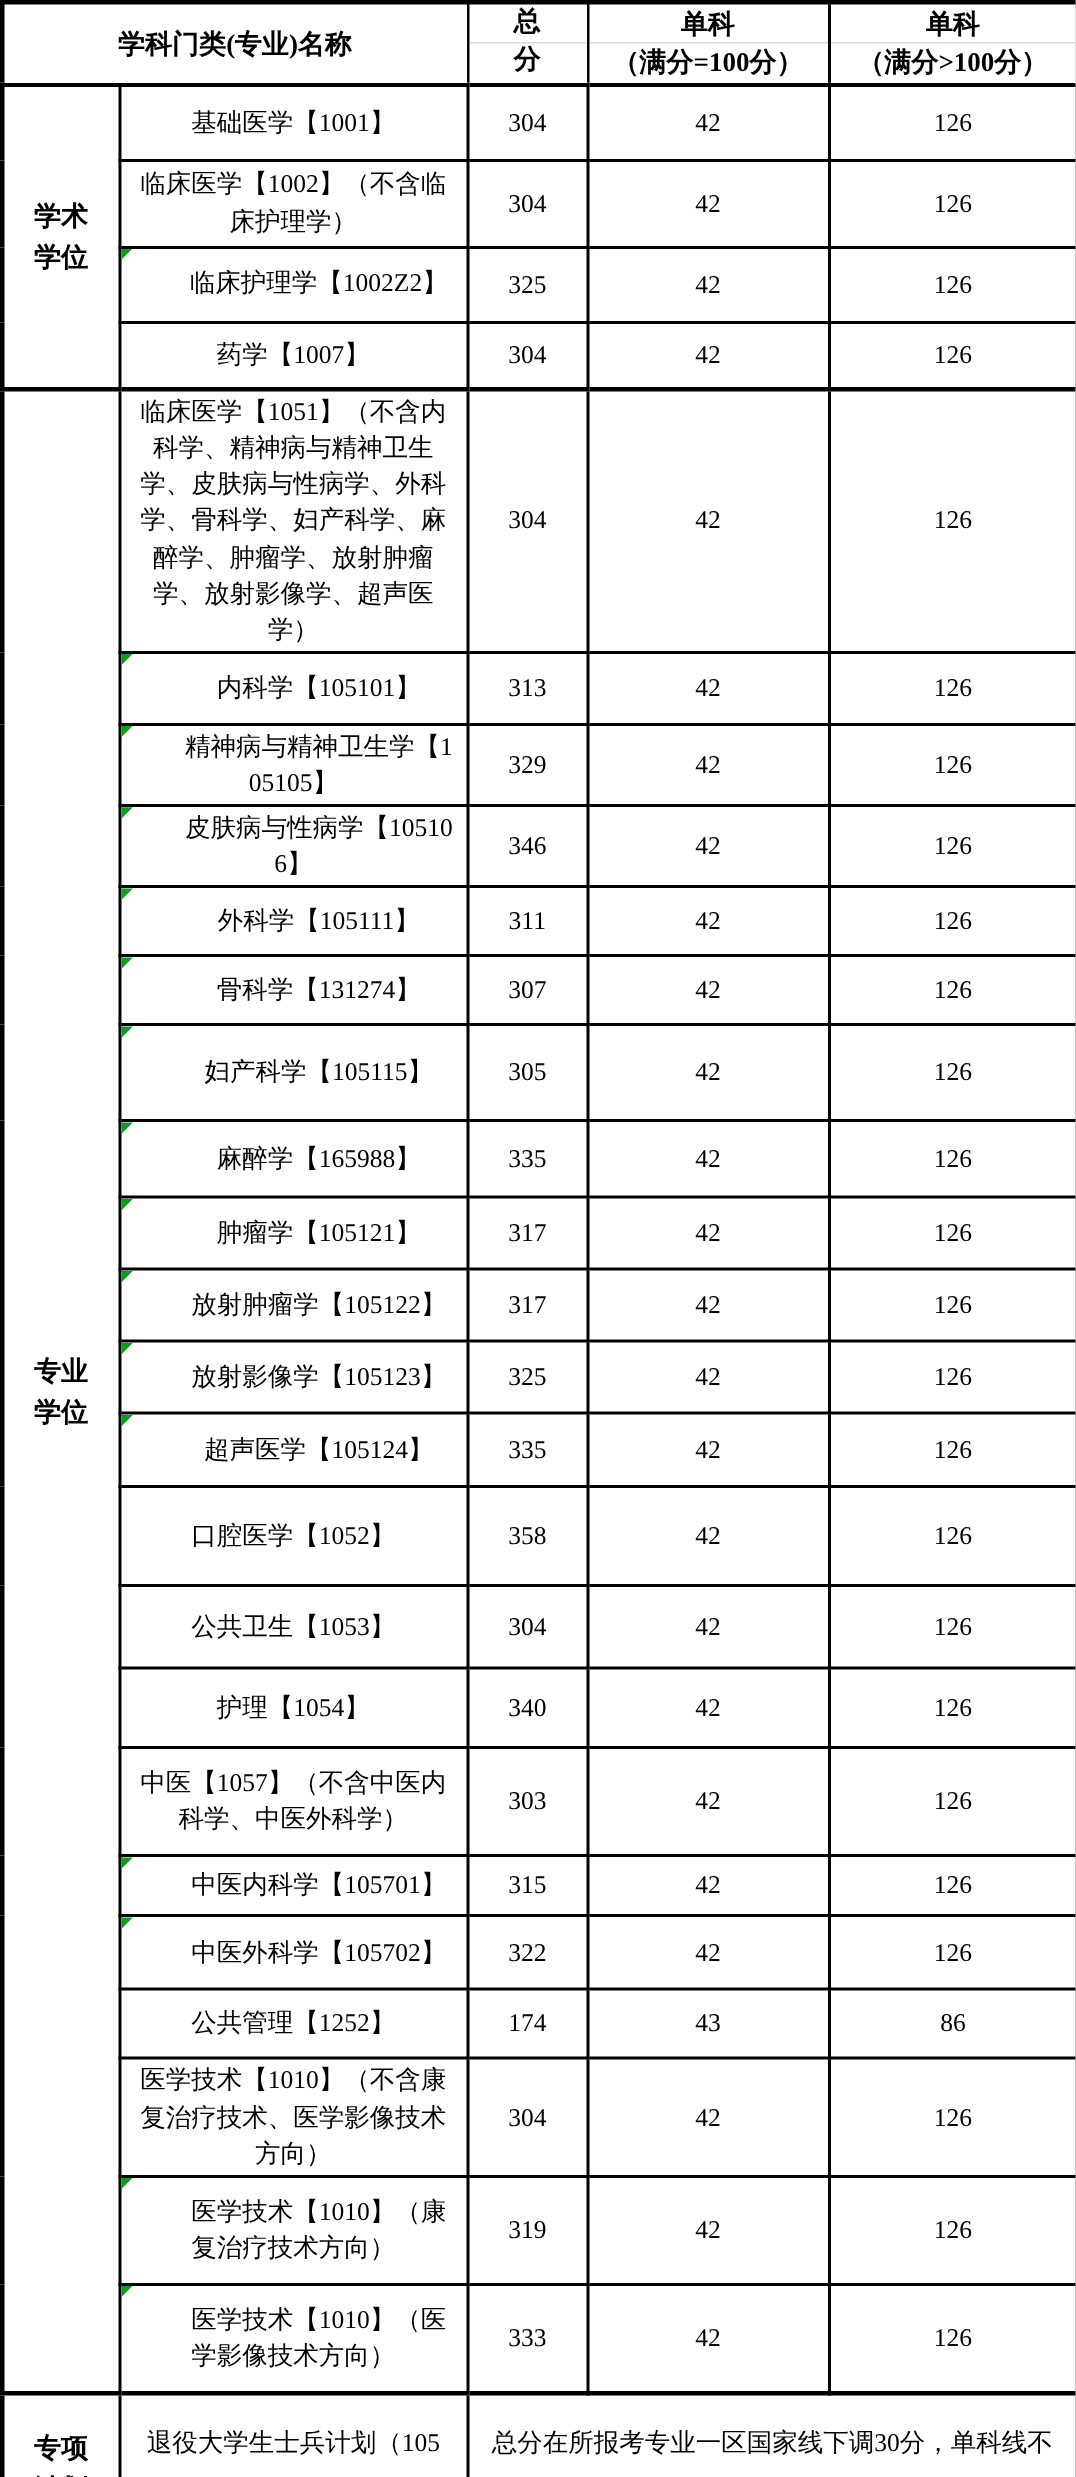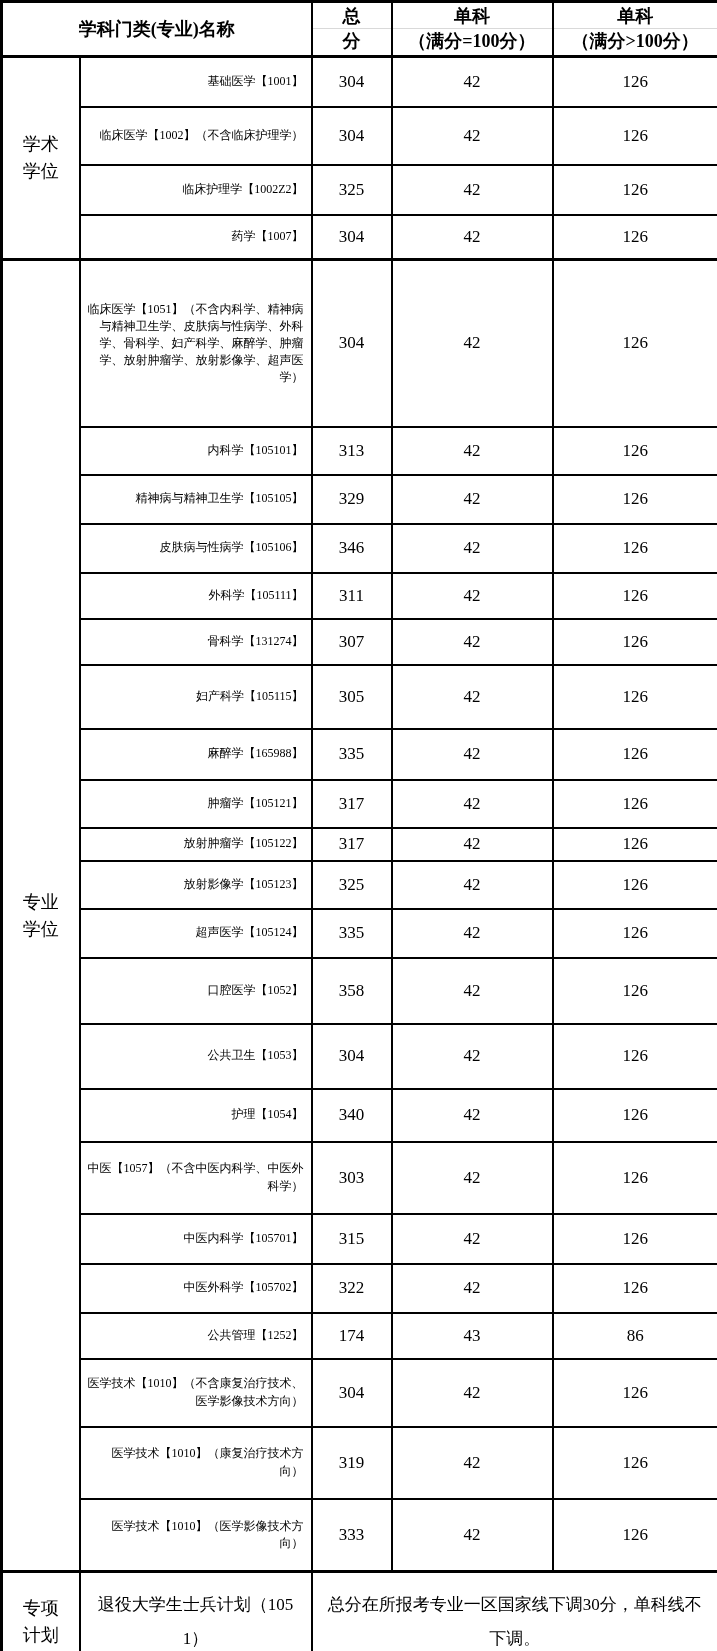--- a/index.html
+++ b/index.html
@@ -32,37 +32,36 @@
     background:#fff;
   }
   .hline { line-height:25px; }
   th.faintline::after {
     content:"";
     position:absolute;
     left:0; right:0; top:25px;
     height:1px;
     background:#d9d9d9;
   }
-  .twrap { display:inline-block; width:1.3em; line-height:25px; }
+  .twrap { display:inline-block; width:1.3em; line-height:25px;font-family:Liberation Mono, monospace; }
 
   td.group {
-    font-weight:normal;
+    font-weight:bold;
     font-size:18px;
     text-align:center;
     padding:0;
   }
   .gwrap { display:inline-block; width:2.5em; line-height:1.5; }
 
   td.name {
-    font-size:12px;
+    font-size:17px;
     line-height:1.42;
-    text-align:right;
+    text-align:center;
     position:relative;
     padding:2px 7px;
-    border-radius:23px;
   }
   td.name.indent { text-indent:2em; }
 
   .tri {
     position:absolute;
     top:0; left:0;
     width:8px; height:8px;
     clip-path:polygon(0 0, 100% 0, 0 100%);
   }
 
@@ -184,21 +183,21 @@
       <td class="num">335</td>
       <td class="num">42</td>
       <td class="num">126</td>
     </tr>
     <tr style="height:48px">
       <td class="name indent"><i class="tri" style="background: rgb(15, 157, 30);"></i><span>肿瘤学【105121】</span></td>
       <td class="num">317</td>
       <td class="num">42</td>
       <td class="num">126</td>
     </tr>
-    <tr style="height:33px">
+    <tr style="height:48px">
       <td class="name indent"><i class="tri" style="background: rgb(15, 157, 30);"></i><span>放射肿瘤学【105122】</span></td>
       <td class="num">317</td>
       <td class="num">42</td>
       <td class="num">126</td>
     </tr>
     <tr style="height:48px">
       <td class="name indent"><i class="tri" style="background: rgb(15, 157, 30);"></i><span>放射影像学【105123】</span></td>
       <td class="num">325</td>
       <td class="num">42</td>
       <td class="num">126</td>
@@ -208,39 +207,39 @@
       <td class="num">335</td>
       <td class="num">42</td>
       <td class="num">126</td>
     </tr>
     <tr style="height:66px">
       <td class="name">口腔医学【1052】</td>
       <td class="num">358</td>
       <td class="num">42</td>
       <td class="num">126</td>
     </tr>
-    <tr style="height:65px">
+    <tr style="height:55px">
       <td class="name">公共卫生【1053】</td>
       <td class="num">304</td>
       <td class="num">42</td>
       <td class="num">126</td>
     </tr>
     <tr style="height:53px">
       <td class="name">护理【1054】</td>
       <td class="num">340</td>
       <td class="num">42</td>
       <td class="num">126</td>
     </tr>
     <tr style="height:72px">
       <td class="name">中医【1057】（不含中医内科学、中医外科学）</td>
       <td class="num">303</td>
       <td class="num">42</td>
       <td class="num">126</td>
     </tr>
-    <tr style="height:50px">
+    <tr style="height:40px">
       <td class="name indent"><i class="tri" style="background: rgb(15, 157, 30);"></i><span>中医内科学【105701】</span></td>
       <td class="num">315</td>
       <td class="num">42</td>
       <td class="num">126</td>
     </tr>
     <tr style="height:49px">
       <td class="name indent"><i class="tri" style="background: rgb(15, 157, 30);"></i><span>中医外科学【105702】</span></td>
       <td class="num">322</td>
       <td class="num">42</td>
       <td class="num">126</td>

